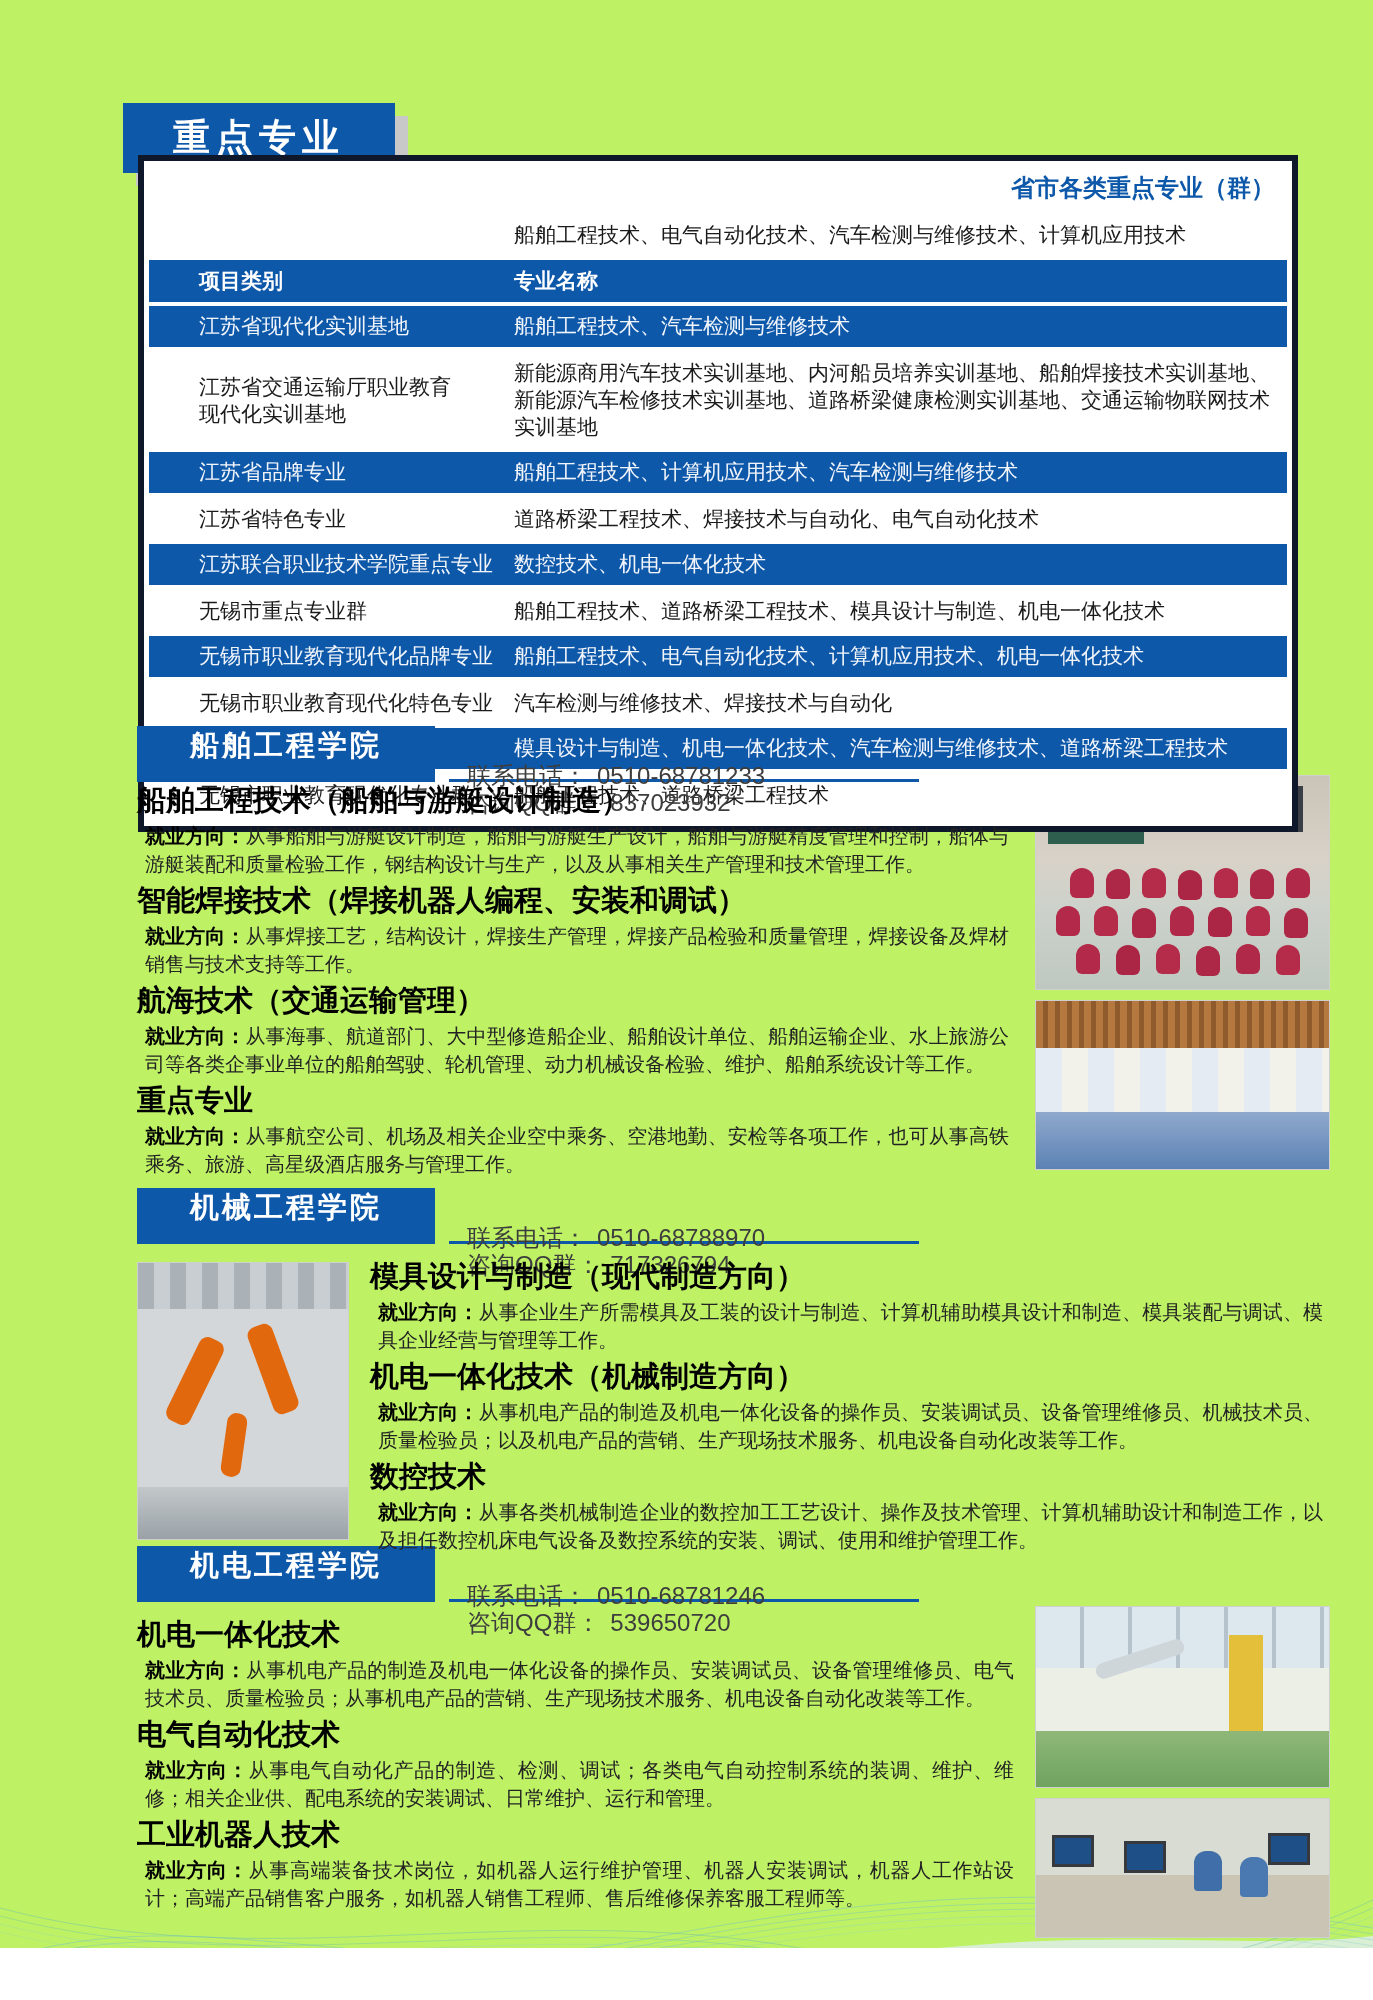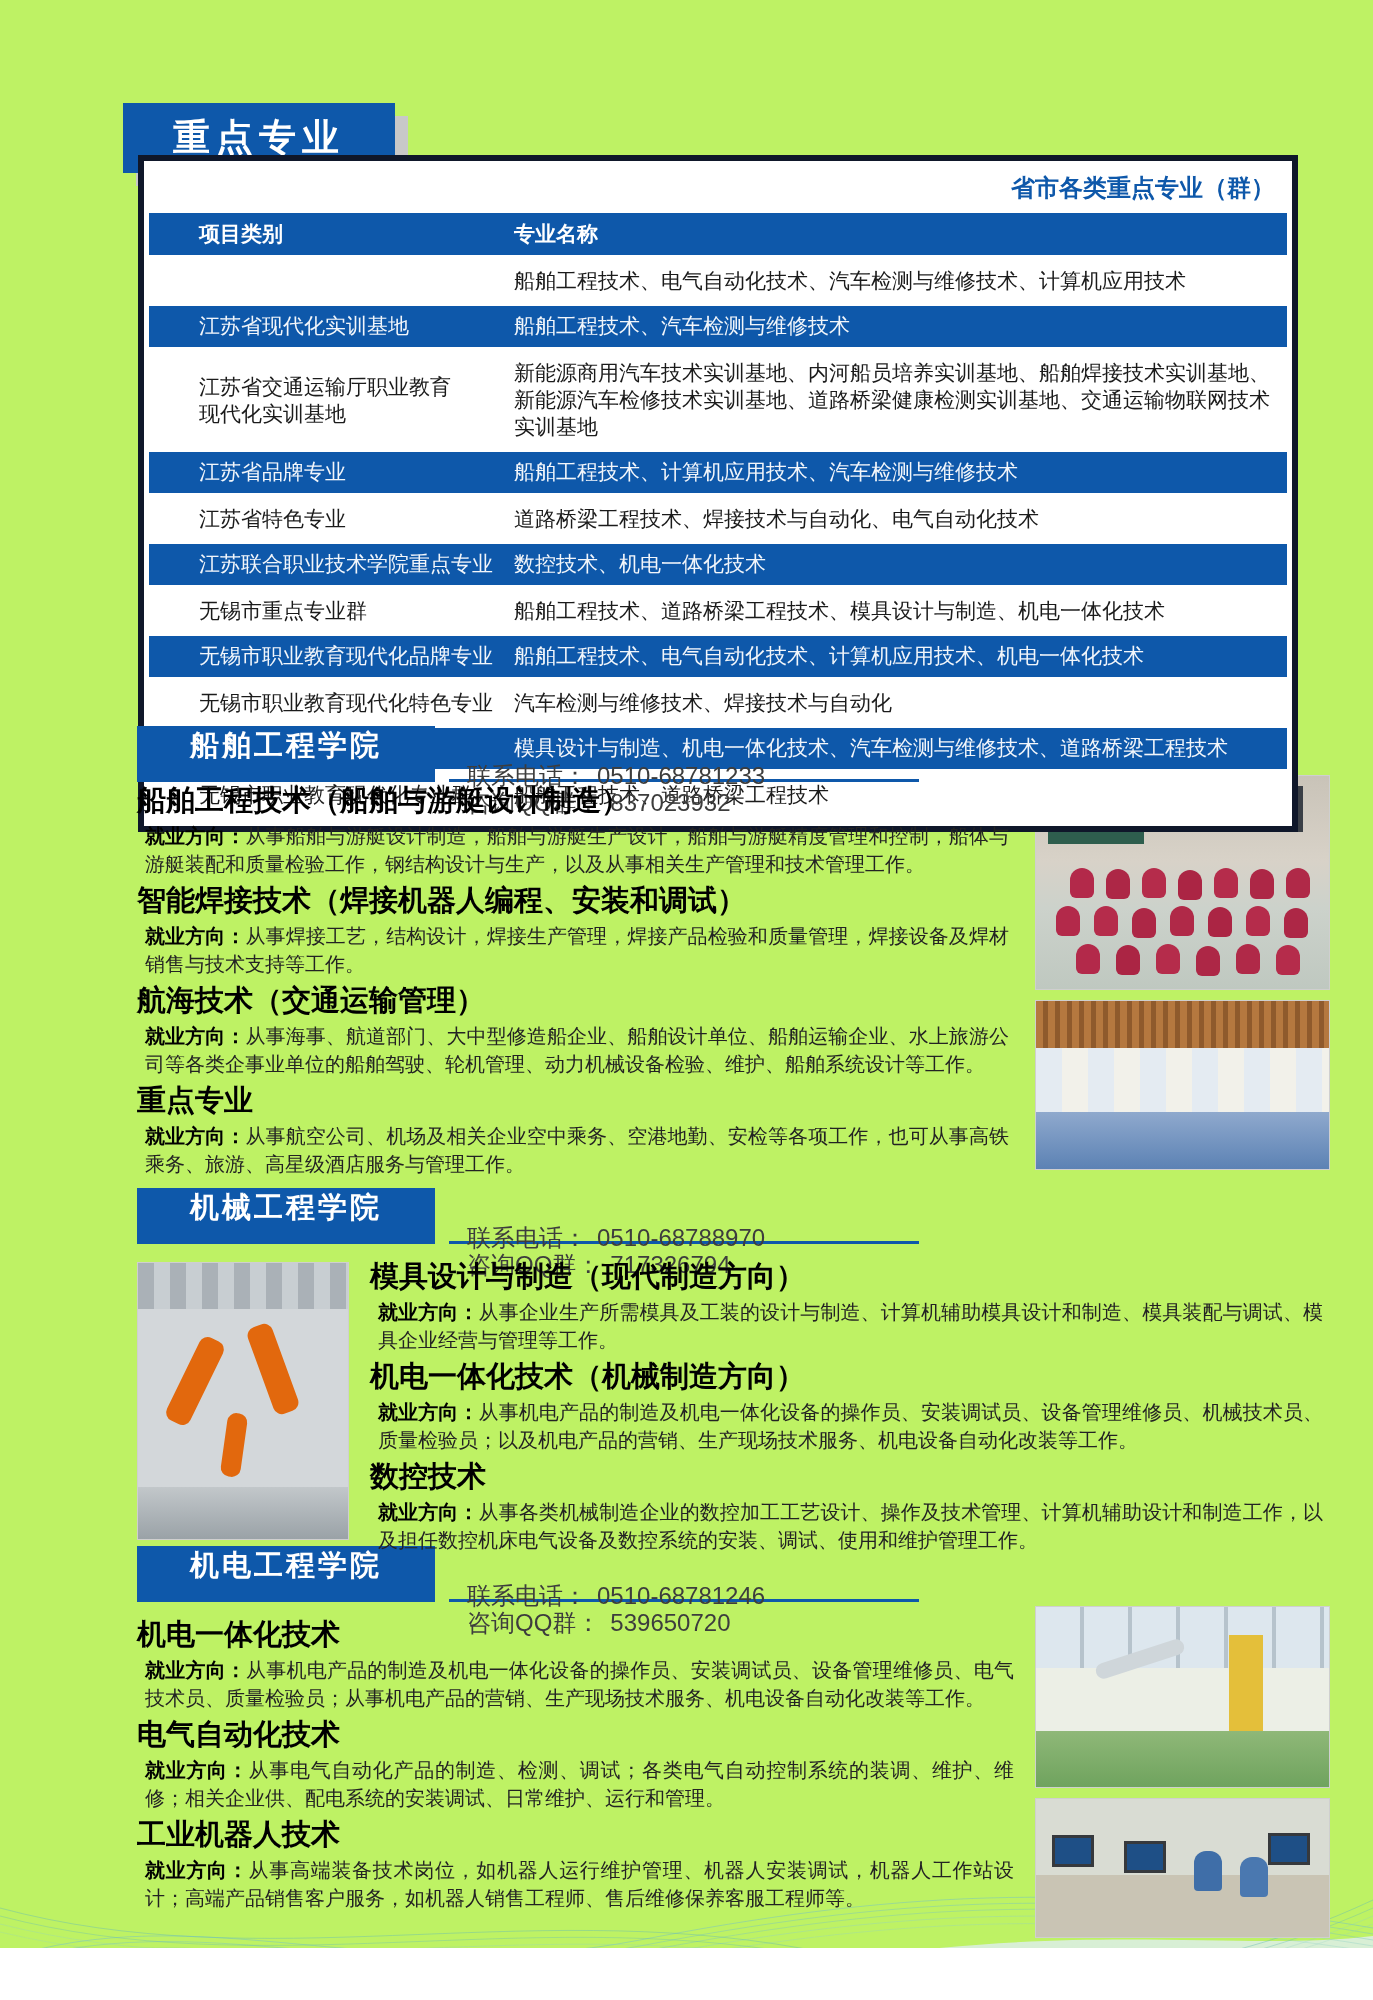--- a/index.html
+++ b/index.html
@@ -92,26 +92,26 @@
 
   <div class="tbl-wrap">
     <div class="tbl-title">省市各类重点专业（群）</div>
     <table class="tbl">
       <colgroup>
           <col style="width:365px">
           <col>
         </colgroup>
       <tbody>
           <tr>
+        <td class="cat"></td>
+        <td>船舶工程技术、电气自动化技术、汽车检测与维修技术、计算机应用技术</td>
+      </tr>
+      <tr>
         <th class="cat">项目类别</th>
         <th>专业名称</th>
-      </tr>
-      <tr>
-        <td class="cat"></td>
-        <td>船舶工程技术、电气自动化技术、汽车检测与维修技术、计算机应用技术</td>
       </tr>
       <tr class="blue">
         <td class="cat">江苏省现代化实训基地</td>
         <td>船舶工程技术、汽车检测与维修技术</td>
       </tr>
       <tr>
         <td class="cat">江苏省交通运输厅职业教育
 现代化实训基地</td>
         <td>新能源商用汽车技术实训基地、内河船员培养实训基地、船舶焊接技术实训基地、新能源汽车检修技术实训基地、道路桥梁健康检测实训基地、交通运输物联网技术实训基地</td>
       </tr>

